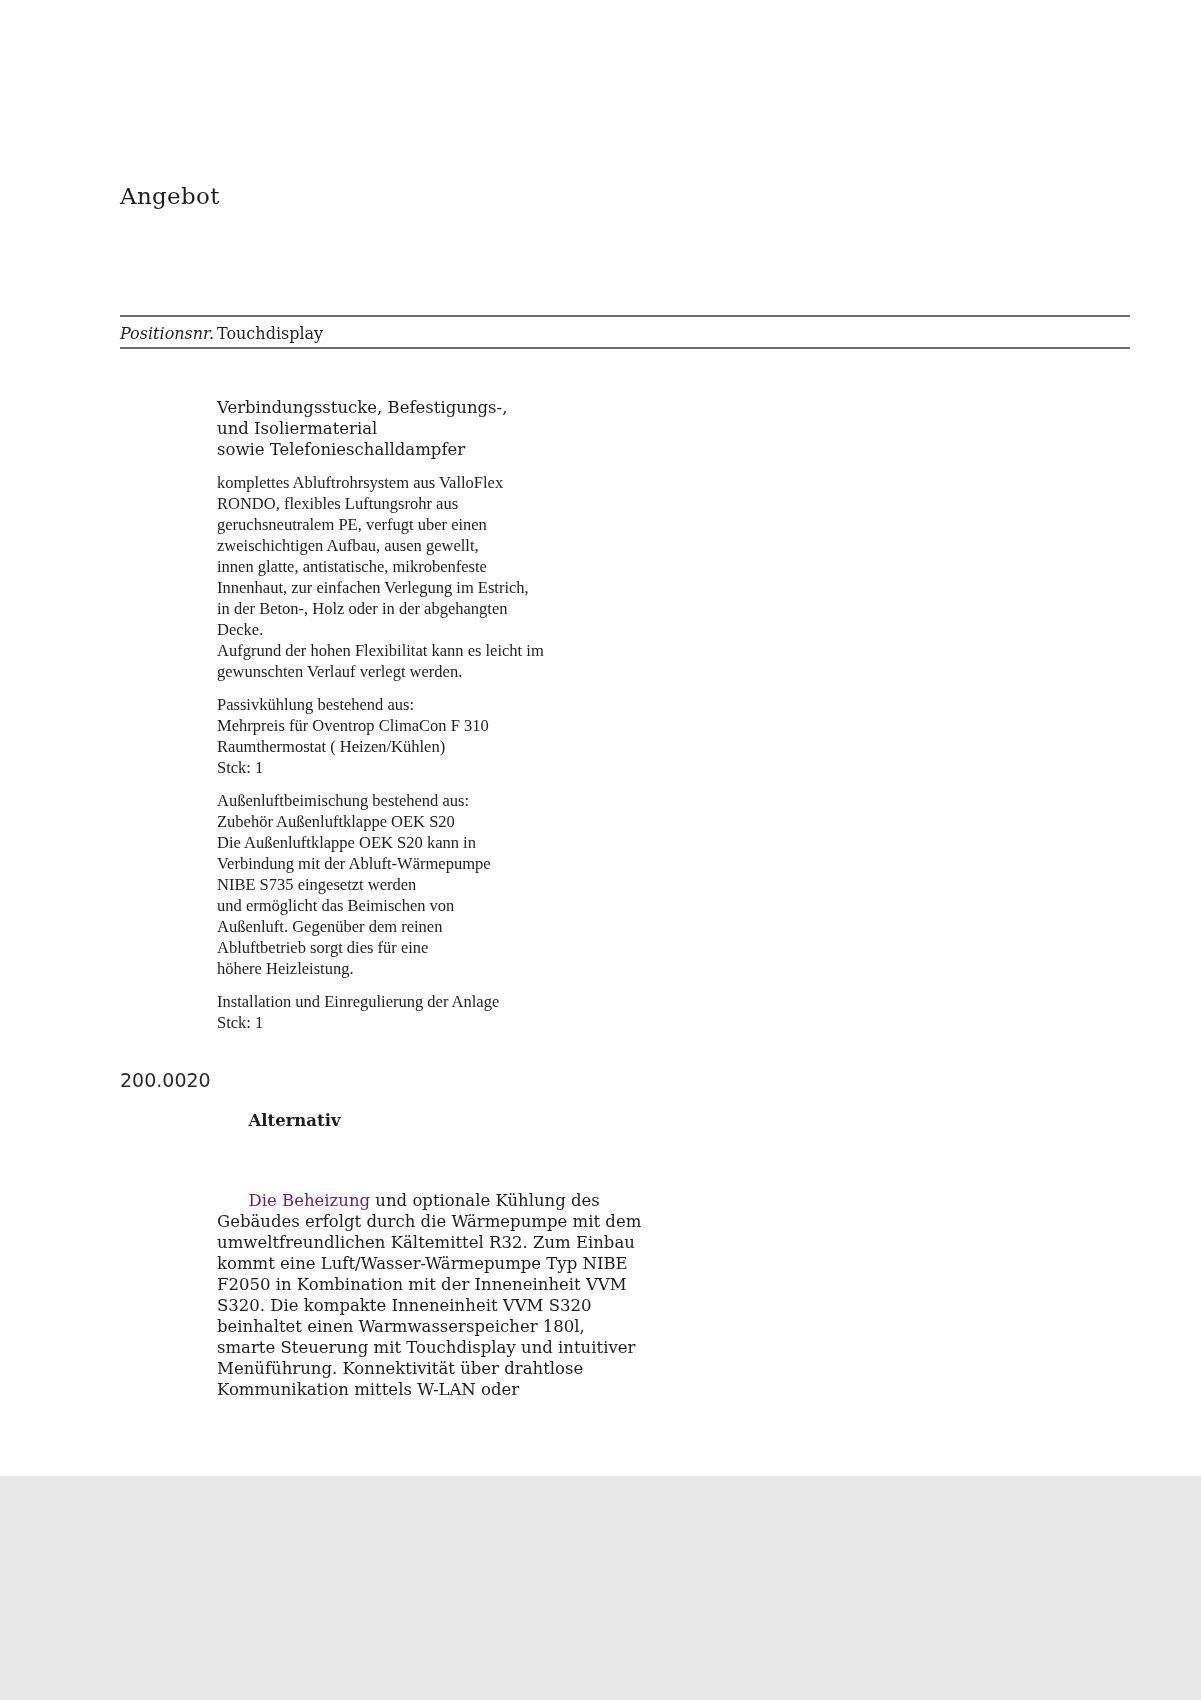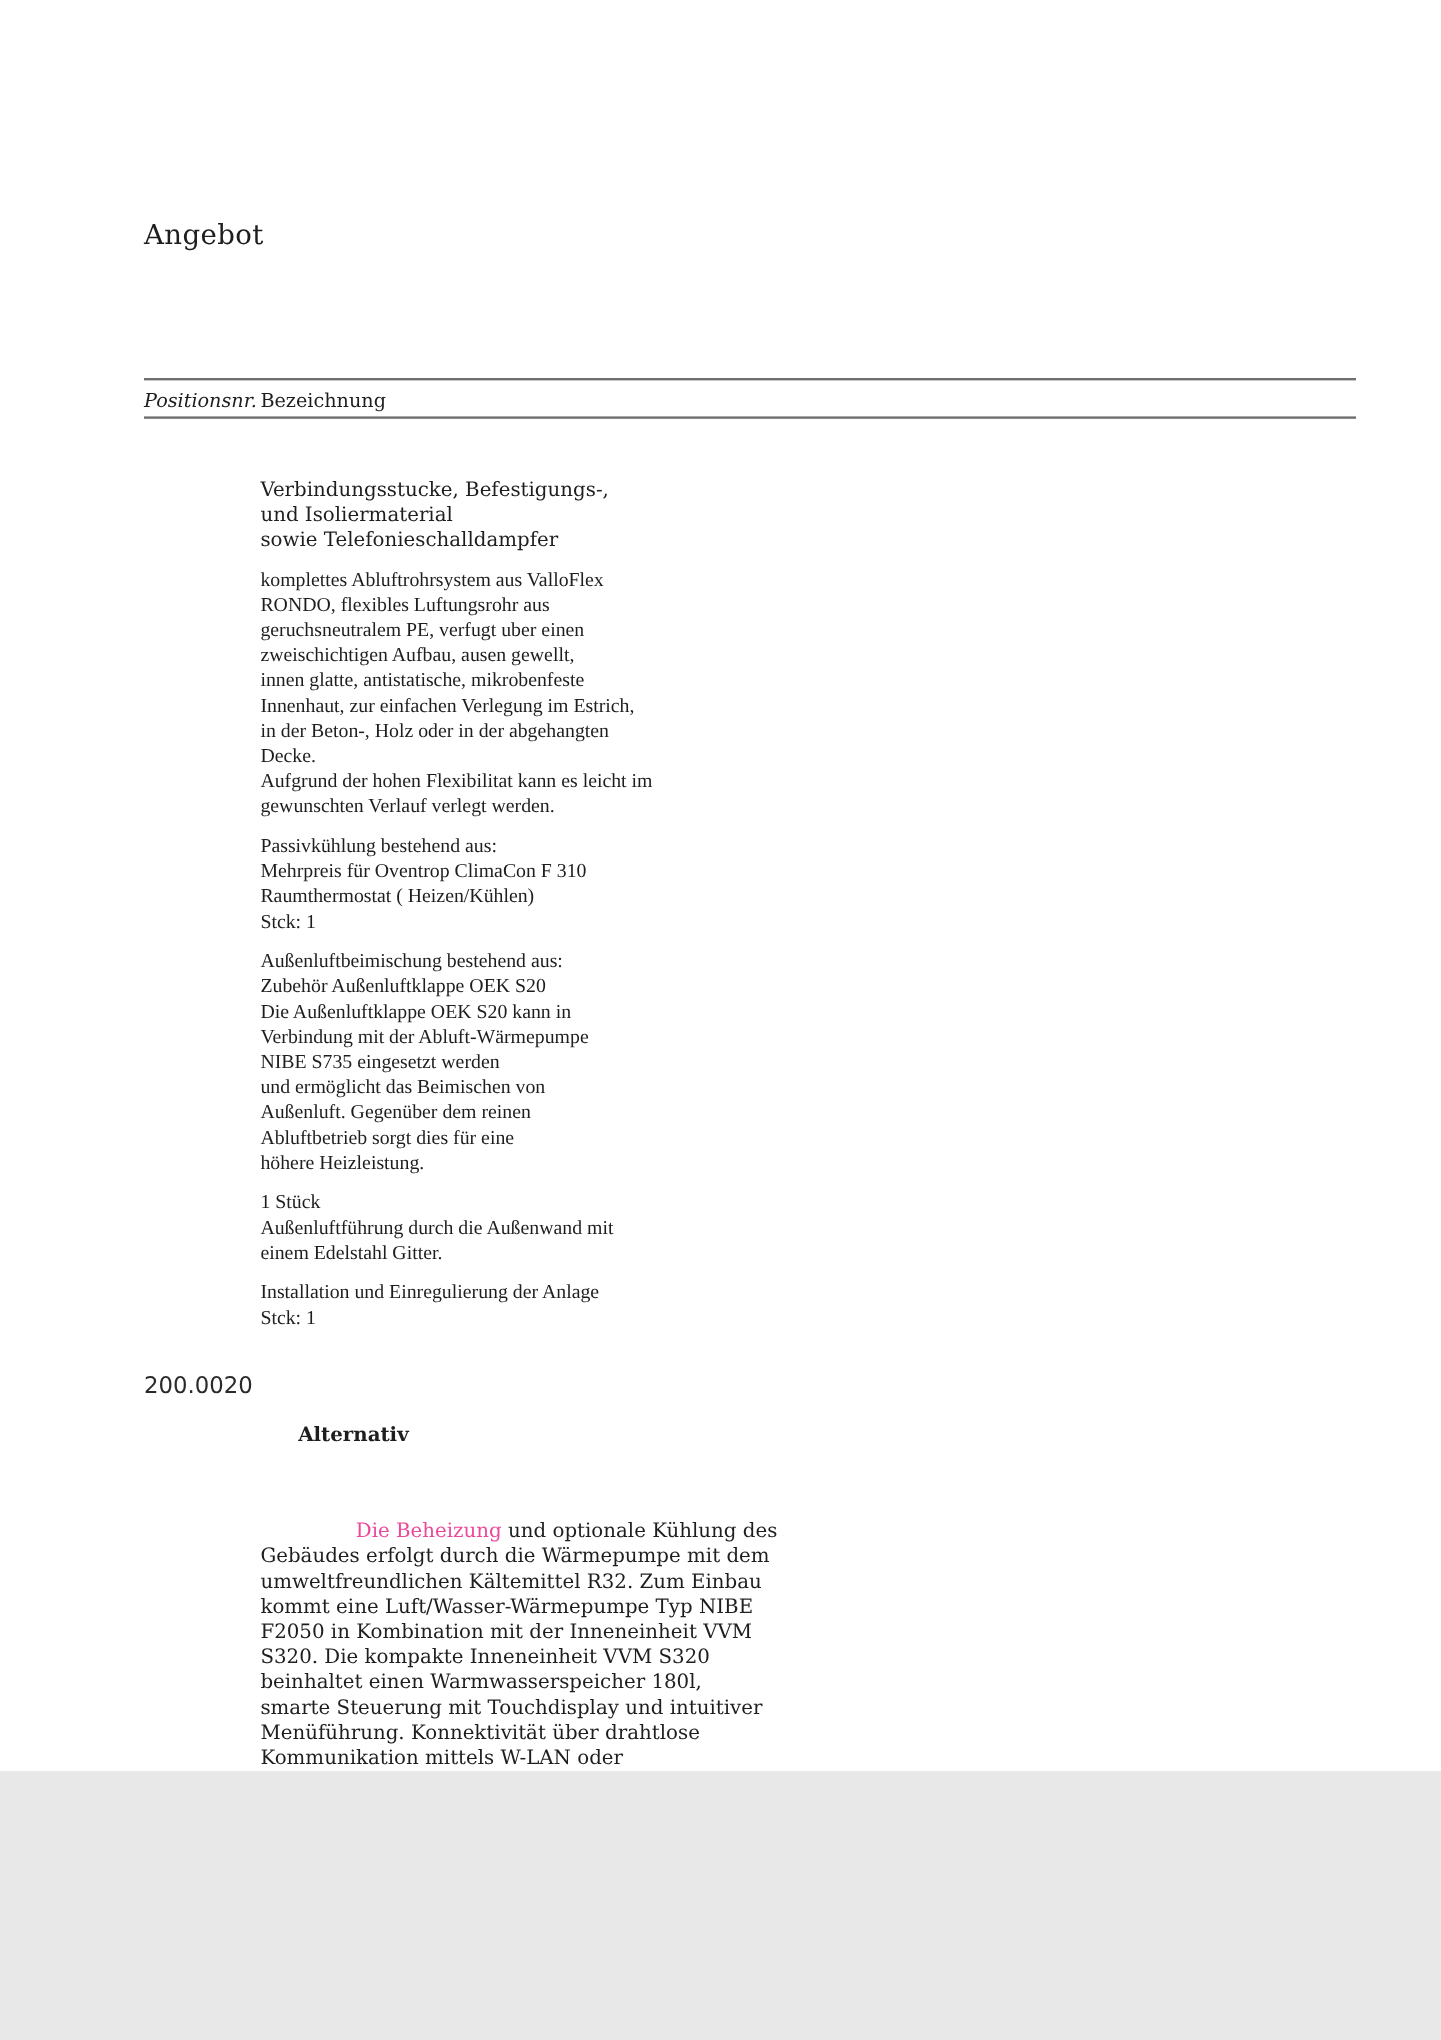--- a/index.html
+++ b/index.html
@@ -73,34 +73,34 @@
     line-height: 22px;
     font-weight: 700;
     white-space: pre;
     margin-top: 21px;
   }
   .alt-heading .underlined {
     text-decoration: underline;
     text-decoration-thickness: 2px;
     text-underline-offset: 3px;
   }
-  .muted { color: #ec4899; margin-left: 48px; }
+  .muted { color: #701a75; }
 </style>
 </head>
 <body>
 
 <div class="page">
 
   <h1 class="page-title">Angebot</h1>
 
   <div class="rule rule-top"></div>
 
   <div class="col-header pos">Positionsnr.</div>
 
-  <div class="col-header desc">Bezeichnung</div>
+  <div class="col-header desc">Touchdisplay</div>
 
   <div class="rule rule-bottom"></div>
 
   <div class="main-column">
 
     <div class="para">Verbindungsstucke, Befestigungs-,
 und Isoliermaterial
 sowie Telefonieschalldampfer</div>
 
     <div class="para gap">komplettes Abluftrohrsystem aus ValloFlex
@@ -122,23 +122,20 @@
     <div class="para gap">Außenluftbeimischung bestehend aus:
 Zubehör Außenluftklappe OEK S20
 Die Außenluftklappe OEK S20 kann in
 Verbindung mit der Abluft-Wärmepumpe
 NIBE S735 eingesetzt werden
 und ermöglicht das Beimischen von
 Außenluft. Gegenüber dem reinen
 Abluftbetrieb sorgt dies für eine
 höhere Heizleistung.</div>
 
-    <div class="para gap">1 Stück
-Außenluftführung durch die Außenwand mit
-einem Edelstahl Gitter.</div>
 
     <div class="para gap">Installation und Einregulierung der Anlage
 Stck: 1</div>
 
     <div class="para alt-row gap-big">
       <span class="alt-position">200.0020</span>
       <span class="bold">Alternativ</span>
     </div>
 
 

